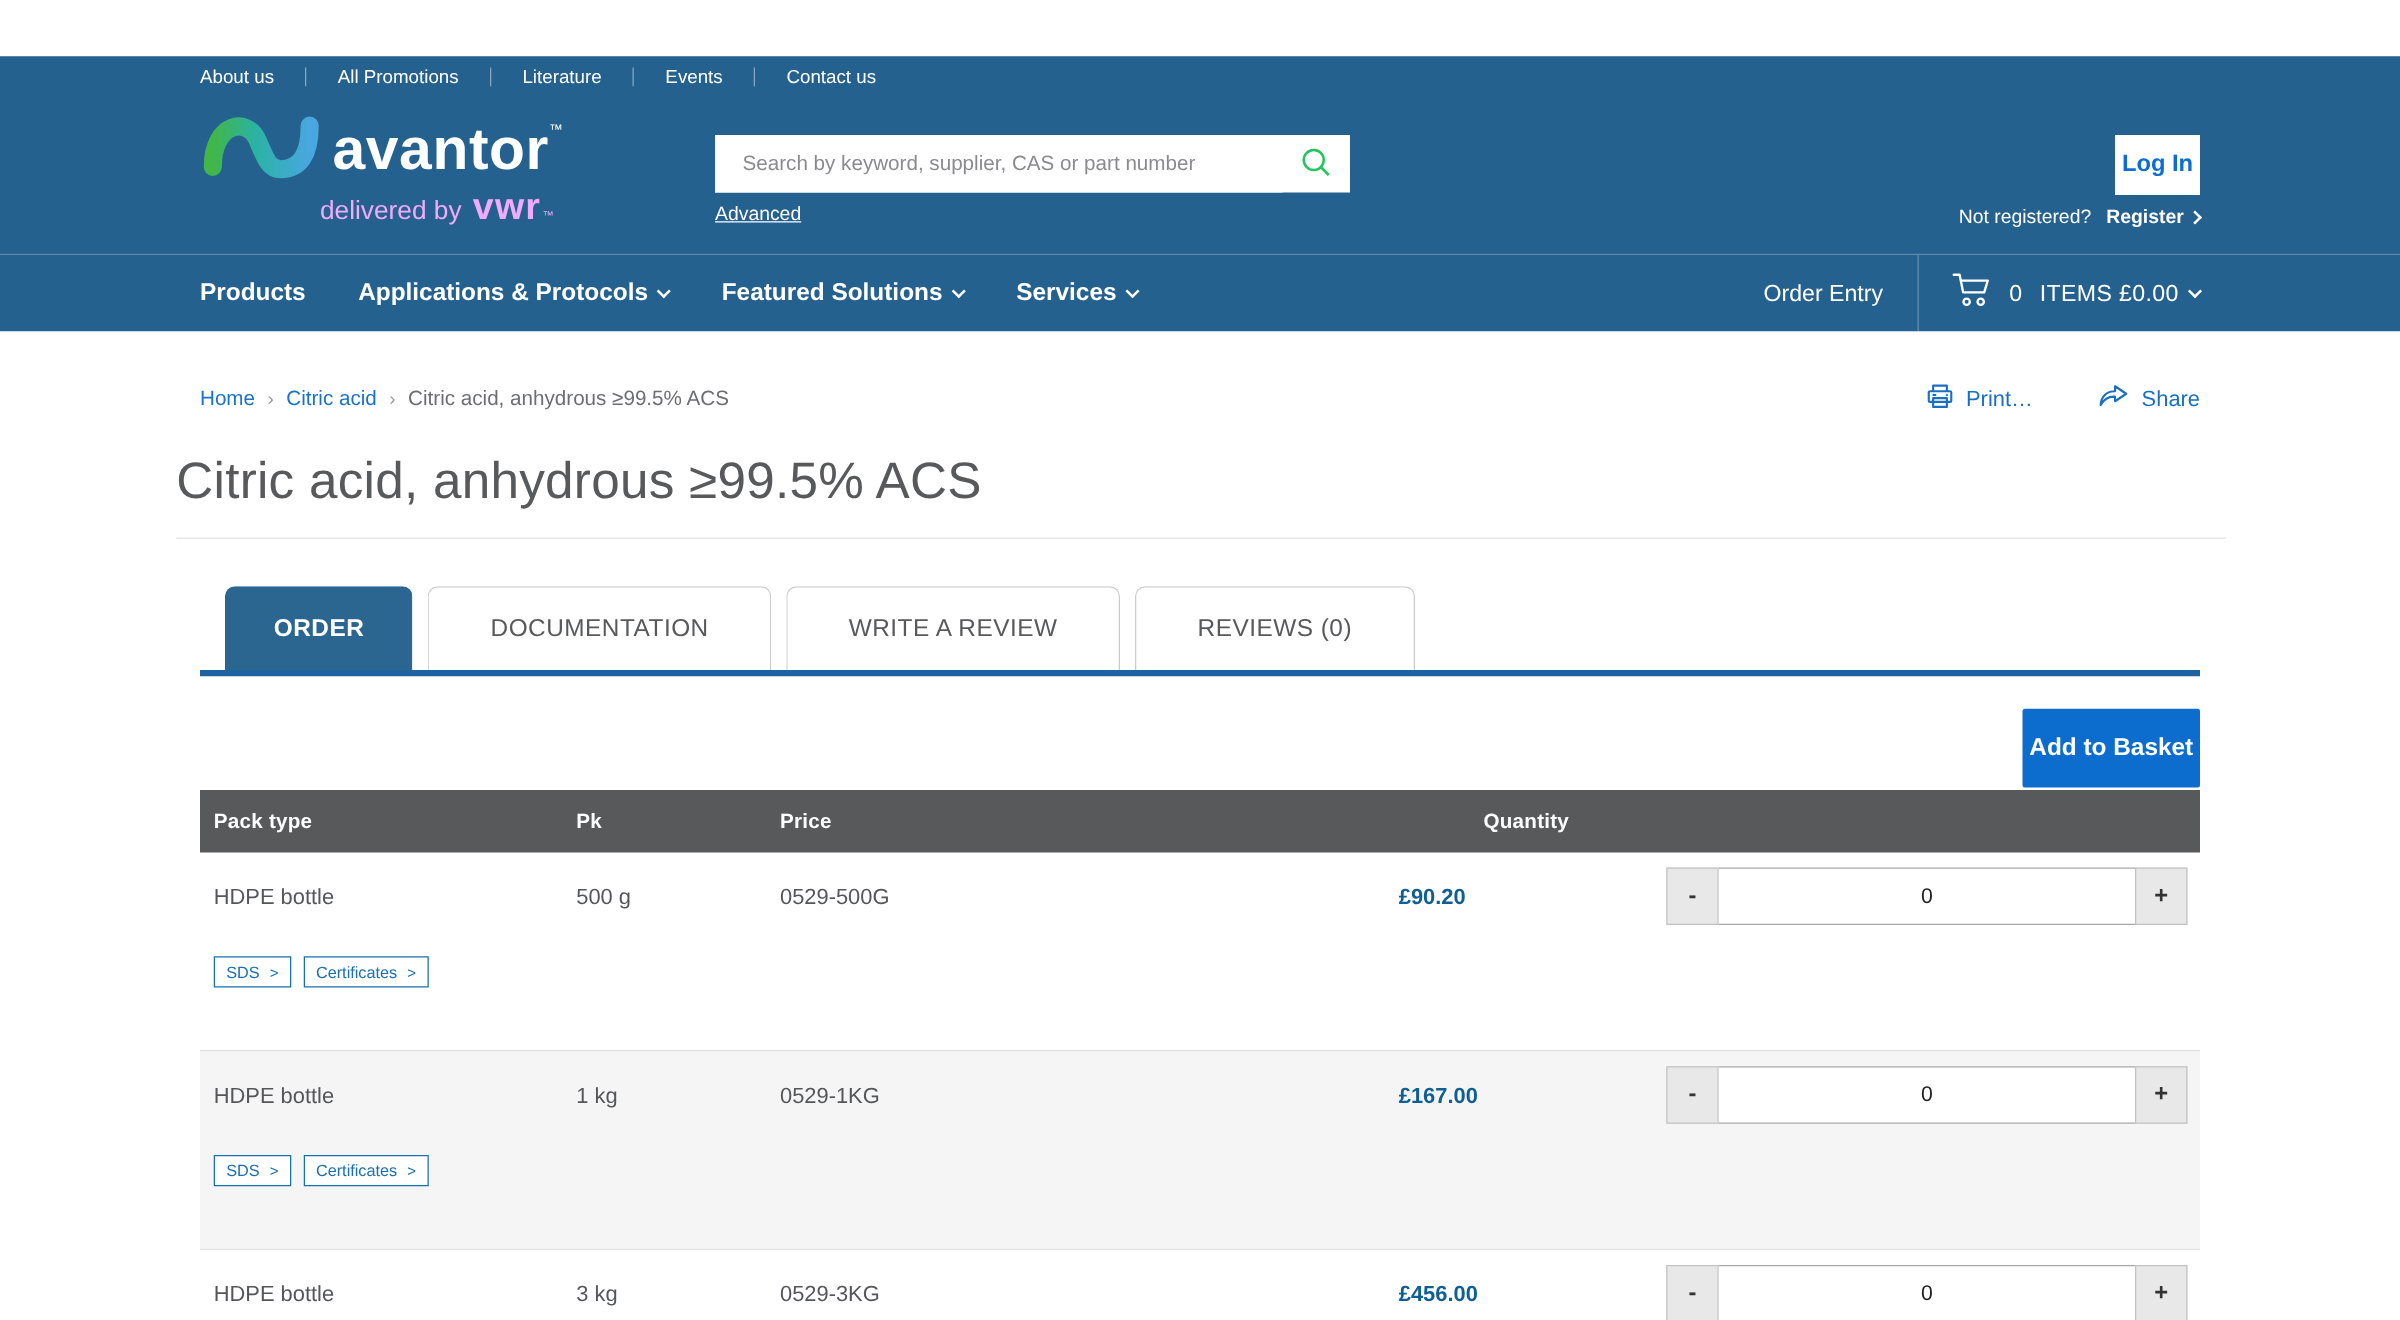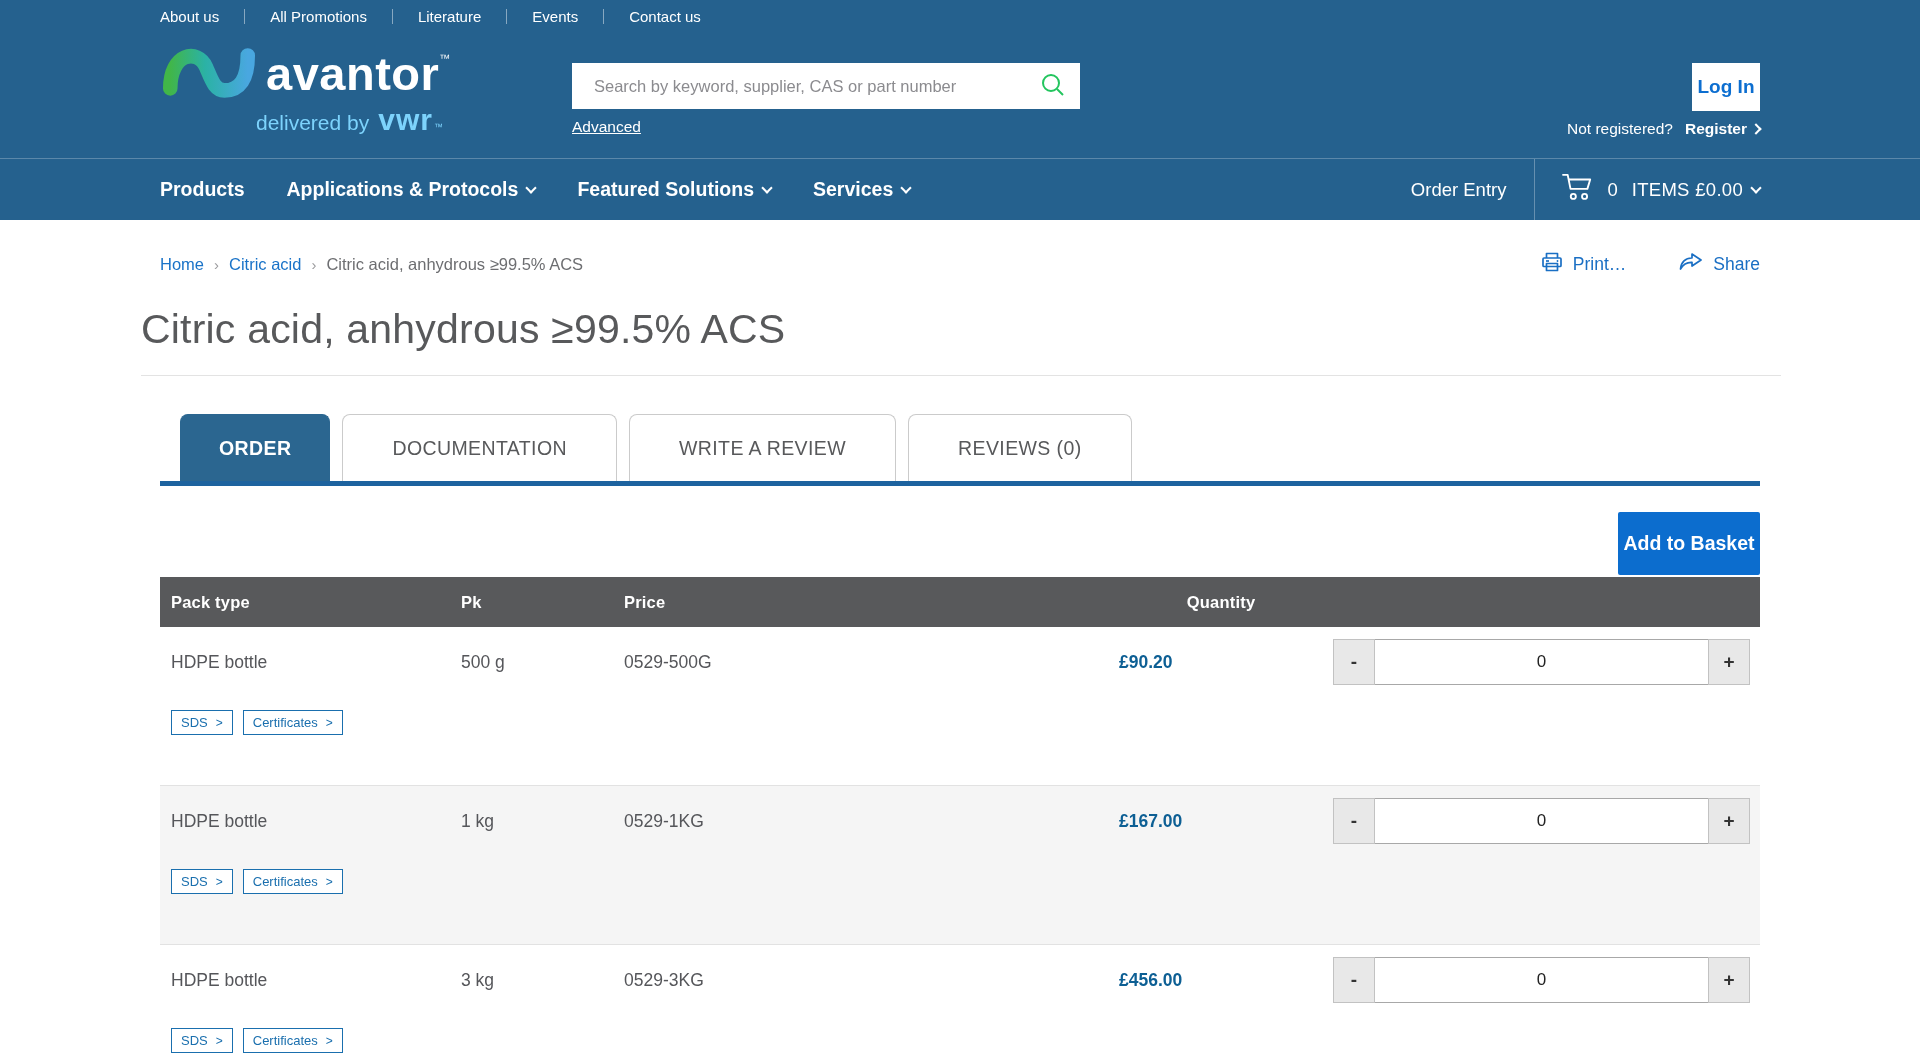--- a/index.html
+++ b/index.html
@@ -1,32 +1,32 @@
 <!DOCTYPE html>
 <html><head>
 <meta charset="utf-8">
 <style>
   * { box-sizing: border-box; margin: 0; padding: 0; }
   html, body { width: 1920px; height: 1056px; overflow: hidden; background: #fff;
     font-family: "Liberation Sans", sans-serif; color: #55565a; }
   .container { width: 1600px; margin: 0 auto; position: relative; }
 
   
-  .site-header { background: #25618e; }
+  .site-header { background: #25618e; margin-top: 45px; }
   .header-top { height: 158px; position: relative; }
   .utility-nav { position: absolute; left: 0; top: 8px; display: flex; align-items: center; }
   .utility-nav a { color: #fff; text-decoration: none; font-size: 15px; padding: 0 25px; }
   .utility-nav a:first-child { padding-left: 0; }
   .utility-nav .sep { width: 1px; height: 15px; background: rgba(255,255,255,0.45); }
 
   .logo { position: absolute; left: 0; top: 40px; width: 345px; }
   .logo-row { display: flex; align-items: center; }
   .logo-word { color: #fff; font-size: 47px; font-weight: bold; letter-spacing: 0.5px; line-height: 1; margin-left: 8px; }
   .logo-tm { color: #fff; font-size: 11px; vertical-align: 28px; font-weight: normal; }
-  .logo-sub { color: #7dd3fc; font-size: 21px; margin-top: 2px; margin-left: 96px; display: flex; align-items: baseline; }
+  .logo-sub { color: #f0abfc; font-size: 21px; margin-top: 2px; margin-left: 96px; display: flex; align-items: baseline; }
   .logo-sub .vwr { font-weight: bold; font-size: 30px; letter-spacing: 1px; margin-left: 9px; line-height: 0.8; }
   .logo-sub .tm2 { font-size: 9px; vertical-align: 12px; margin-left: 1px; }
 
   .search-wrap { position: absolute; left: 412px; top: 63px; width: 508px; }
   .search-box { background: #fff; height: 46px; display: flex; align-items: center; }
   .search-box input { border: none; outline: none; flex: 1; height: 100%; padding: 0 10px 0 22px;
     font-size: 16.5px; font-family: "Liberation Sans", sans-serif; color: #444; }
   .search-box input::placeholder { color: #8b8b8f; }
   .search-btn { background: none; border: none; width: 54px; height: 100%; display: flex;
     align-items: center; justify-content: center; cursor: pointer; }
@@ -52,21 +52,21 @@
     margin-right: 42px; display: flex; align-items: center; }
   .nav-right { margin-left: auto; display: flex; align-items: center; height: 100%; }
   .order-entry { color: #fff; font-size: 18.5px; text-decoration: none; padding-right: 28px; }
   .nav-divider { width: 1px; height: 100%; background: rgba(255,255,255,0.30); }
   .cart { display: flex; align-items: center; padding-left: 26px; color: #fff; font-size: 18.5px;
     text-decoration: none; }
   .cart .count { margin-left: 12px; }
   .cart .items { margin-left: 14px; letter-spacing: 0.3px; }
 
   
-  .crumb-row { display: flex; align-items: center; margin-top: 30px; }
+  .crumb-row { display: flex; align-items: center; margin-top: 40px; }
   .breadcrumb { display: flex; align-items: center; font-size: 16.5px; }
   .breadcrumb a { color: #1a73c8; text-decoration: none; }
   .breadcrumb .bc-sep { color: #9b9b9e; margin: 0 10px; font-size: 15px; }
   .breadcrumb .current { color: #6d6e71; }
   .doc-actions { margin-left: auto; display: flex; align-items: center; }
   .doc-actions a { display: flex; align-items: center; color: #1a6fc4; font-size: 17.5px;
     text-decoration: none; }
   .doc-actions a .lbl { margin-left: 9px; }
   .doc-actions .share-link { margin-left: 52px; }
 

